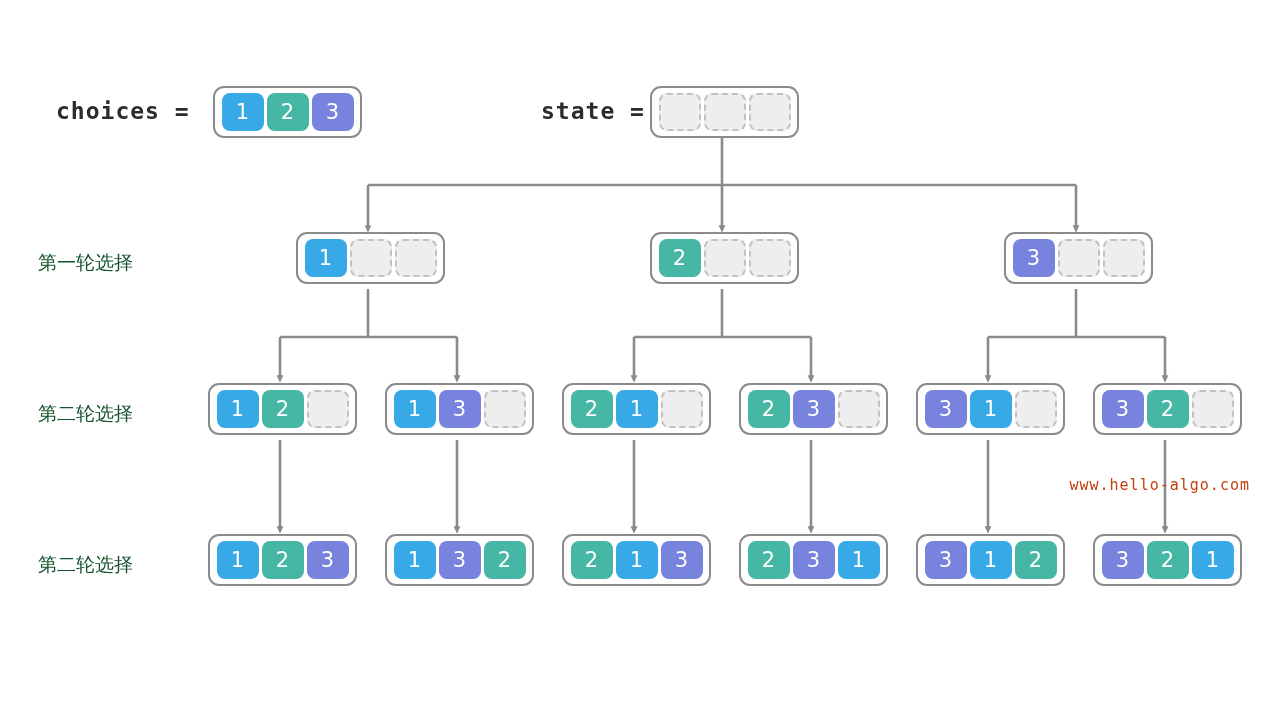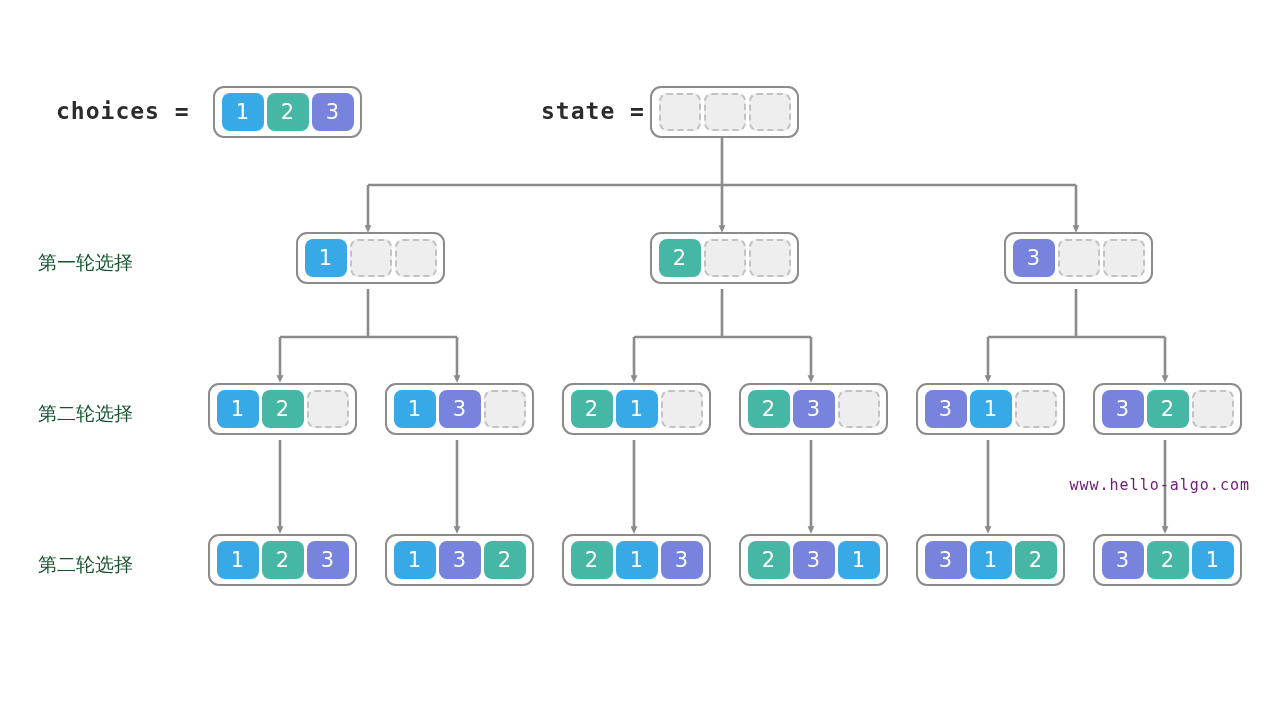--- a/index.html
+++ b/index.html
@@ -59,21 +59,21 @@
     font-size:19px;
     color:#14532d;
     white-space:nowrap;
     font-family:"DejaVu Sans","Liberation Sans",sans-serif;
   }
   .watermark{
     position:absolute;
     right:30px;bottom:18px;
     font-family:"DejaVu Sans Mono","Liberation Mono",monospace;
     font-size:15px;
-    color:#701a75;
+    color:#c2410c;
     letter-spacing:1px;
   }
 </style>
 </head>
 <body>
 
 <div id="stage">
 
   <svg id="wires" viewBox="0 0 1280 720" xmlns="http://www.w3.org/2000/svg">
     <defs>

